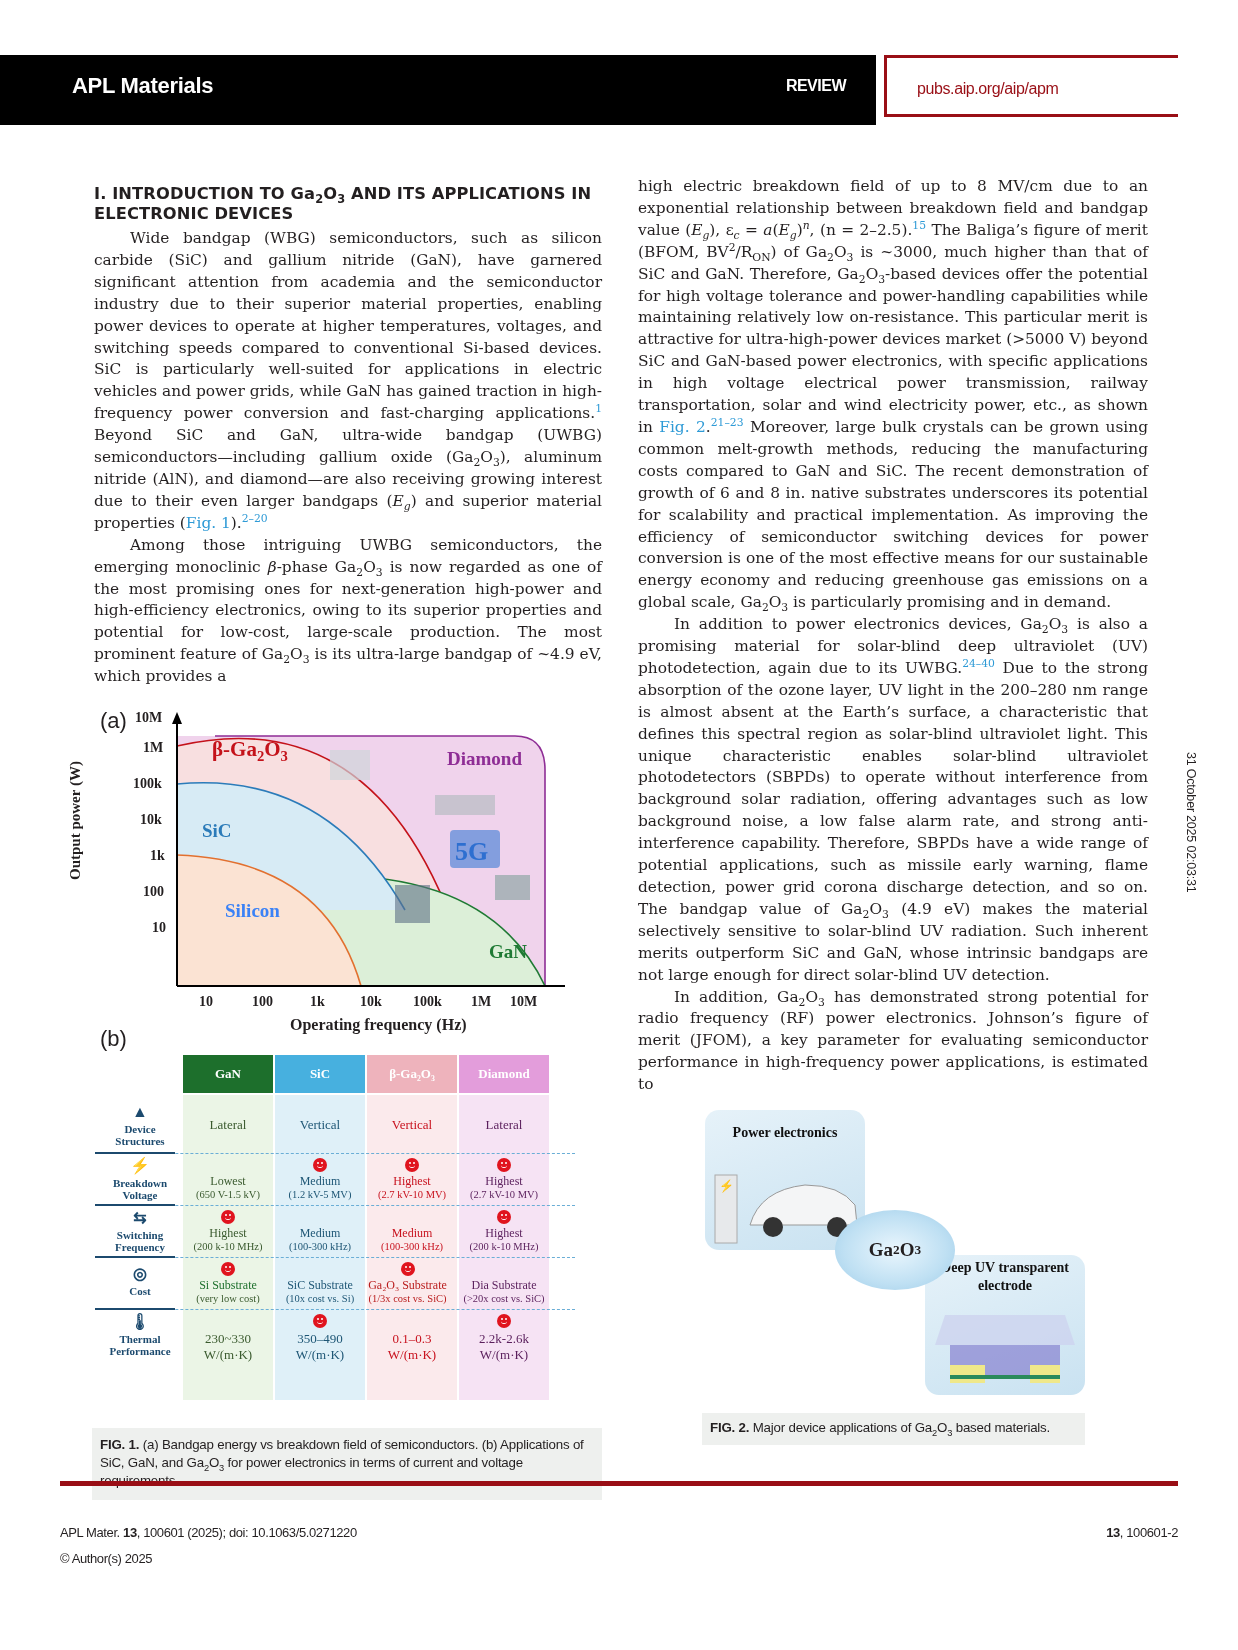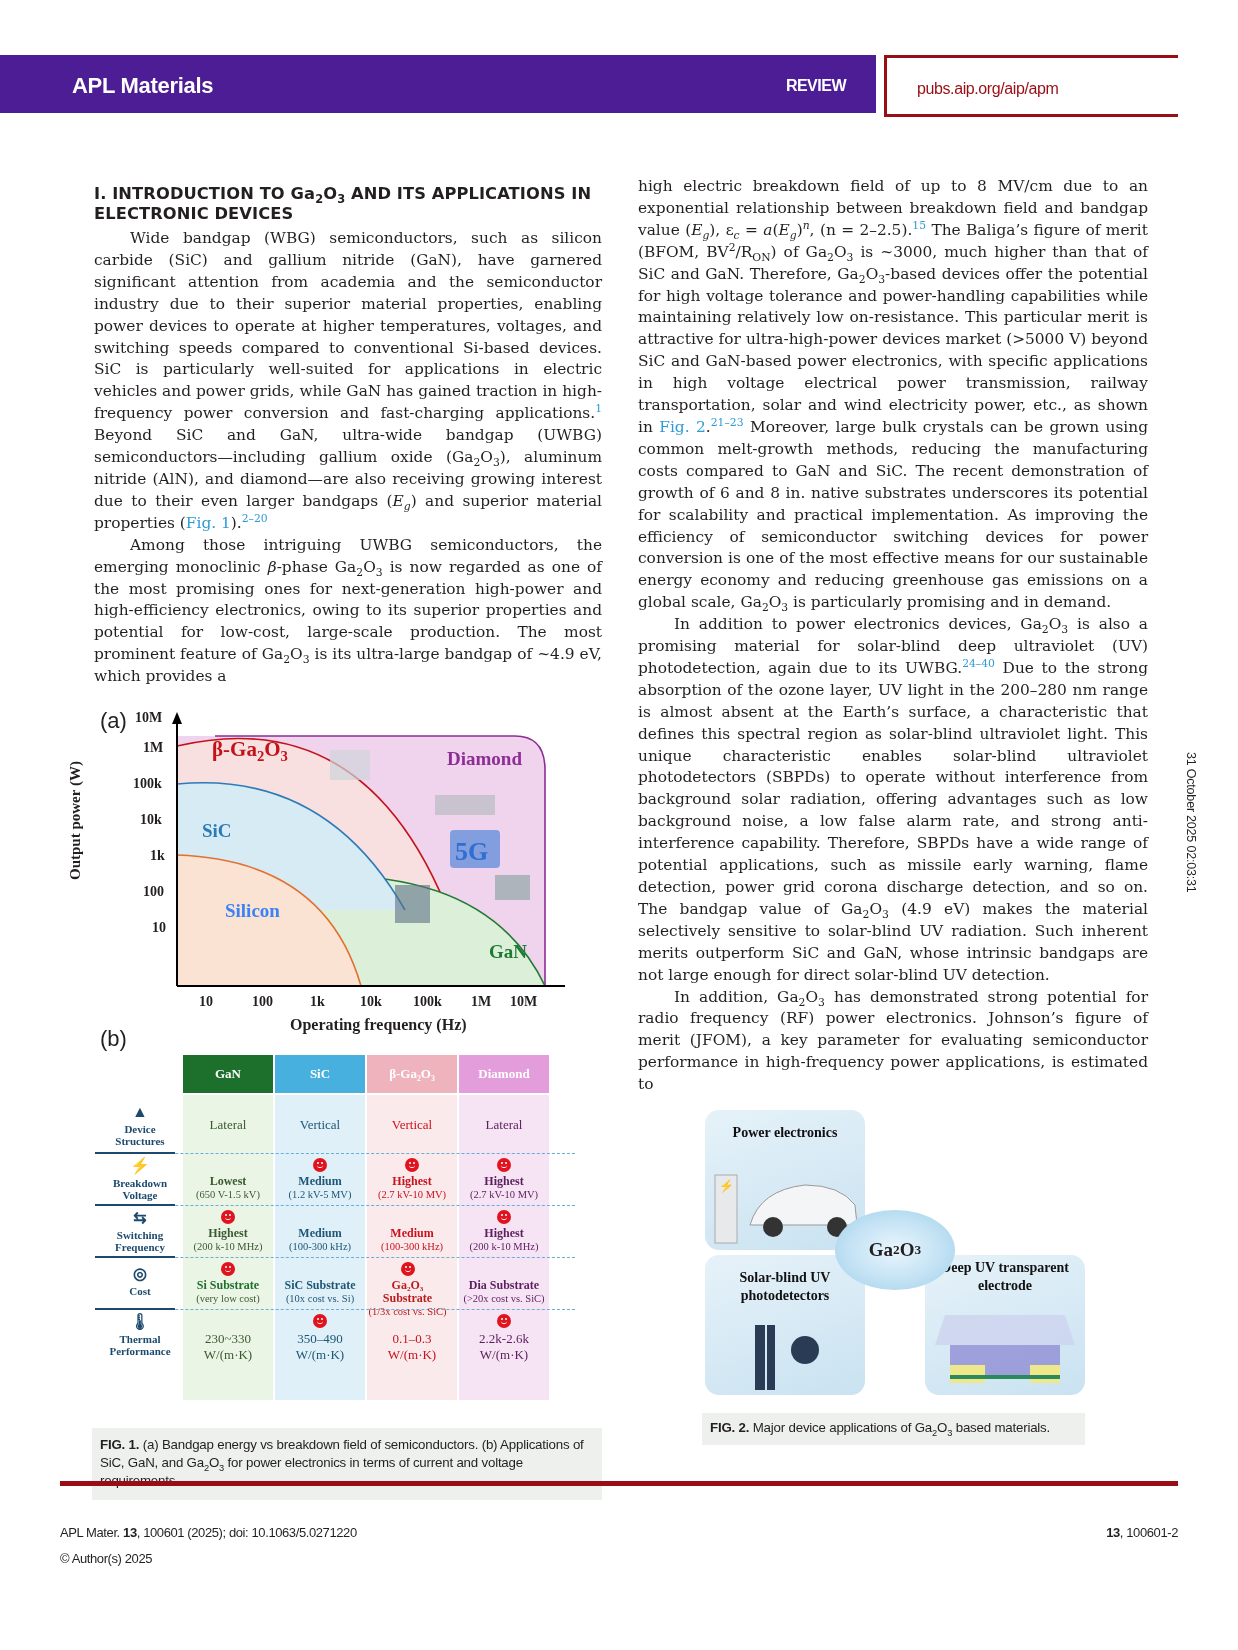--- a/index.html
+++ b/index.html
@@ -1,18 +1,18 @@
 <!DOCTYPE html>
 <html><head>
 <meta charset="utf-8">
 <style>
   *{box-sizing:border-box;margin:0;padding:0}
   html,body{width:1238px;height:1650px;background:#fff;overflow:hidden}
   body{position:relative;font-family:"DejaVu Serif",serif;color:#231f20}
-  .hdr{position:absolute;top:55px;left:0;width:876px;height:58px;background:#4c1d95}
+  .hdr{position:absolute;top:55px;left:0;width:876px;height:70px;background:#000000}
   .hdr-title{position:absolute;left:72px;top:18px;font:bold 22px "Liberation Sans",sans-serif;color:#fff;letter-spacing:-0.3px}
   .hdr-review{position:absolute;right:30px;top:22px;font:bold 16px "Liberation Sans",sans-serif;color:#fff;letter-spacing:-0.5px}
   .hdr-url{position:absolute;top:55px;left:884px;width:294px;height:62px;border:3px solid #990e15;border-right:none;background:#fff}
   .hdr-url span{position:absolute;left:30px;top:22px;font:16px "Liberation Sans",sans-serif;color:#990e15;letter-spacing:-0.4px}
 
   .col{position:absolute;font-size:15.4px;line-height:21.9px;text-align:justify;font-family:"DejaVu Serif",serif;color:#231f20}
   .col p{text-indent:36px}
   .col p.noind{text-indent:0}
   .col-left{left:94px;top:184px;width:508px}
   .col-right{left:638px;top:176px;width:510px}
@@ -31,21 +31,21 @@
   .xlab{position:absolute;left:195px;top:306px;font:bold 16px "Liberation Serif",serif;white-space:nowrap}
   .panel-lab{position:absolute;font:22px "Liberation Sans",sans-serif}
   .region-lab{position:absolute;font:bold 19px "Liberation Serif",serif;white-space:nowrap}
 
   .tbl{position:absolute;left:0;top:345px;width:480px}
   .th{position:absolute;top:0;height:38px;color:#fff;font:bold 13px "Liberation Serif",serif;display:flex;align-items:center;justify-content:center}
   .colbg{position:absolute;top:40px;height:305px}
   .rowlab{position:absolute;left:5px;width:80px;text-align:center;font:bold 11px "Liberation Serif",serif;color:#1c4a6e;line-height:12px}
   .rowicon{display:block;margin:0 auto 2px auto;font-size:16px;line-height:18px;color:#1c4a6e}
   .cell{position:absolute;text-align:center;font-family:"Liberation Serif",serif;line-height:13px}
-  .cell .main{font-weight:bold;font-size:12px;display:block}
+  .cell .main{font-weight:normal;font-size:12px;display:block}
   .cell .sub{font-size:10.5px;display:block}
   .cell .plain{font-size:13px;display:block;line-height:16px}
   .smile{display:block;margin:0 auto 3px auto;width:14px;height:14px;border-radius:50%;background:#e0141e;position:relative}
   .smile:before,.smile:after{content:"";position:absolute;top:4px;width:2px;height:2px;background:#fff;border-radius:50%}
   .smile:before{left:4px}.smile:after{right:4px}
   .smile i{position:absolute;left:4px;top:7px;width:6px;height:3px;border-bottom:1.5px solid #fff;border-radius:0 0 4px 4px}
   .sep{position:absolute;left:0;width:480px;height:0;border-top:1.3px dashed #6aaed6}
   .sep-solid{position:absolute;left:0;width:80px;border-top:2px solid #1c4a6e}
 
   .fig2{position:absolute;left:700px;top:1100px;width:390px;height:300px}
@@ -277,28 +277,20 @@
   <div class="card" style="left:5px;top:10px">
     <div class="card-title" style="top:14px">Power electronics</div>
     <svg width="160" height="140" style="position:absolute;left:0;top:0">
       <rect x="10" y="65" width="22" height="68" fill="#e7e9eb" stroke="#aaa"></rect>
       <text x="14" y="80" fill="#e02020" font-size="12">⚡</text>
       <path d="M45,115 Q55,80 100,75 Q135,75 150,95 L152,115 Z" fill="#f4f5f6" stroke="#999"></path>
       <circle cx="68" cy="117" r="10" fill="#333"></circle>
         <circle cx="132" cy="117" r="10" fill="#333"></circle>
     </svg>
   </div>
-  <div class="card" style="left:5px;top:155px">
-    <div class="card-title" style="top:14px;padding:0 12px">Solar-blind UV photodetectors</div>
-    <svg width="160" height="140" style="position:absolute;left:0;top:0">
-      <rect x="50" y="70" width="10" height="65" fill="#2a3c55"></rect>
-      <rect x="62" y="70" width="8" height="65" fill="#2a3c55"></rect>
-      <circle cx="100" cy="95" r="14" fill="#2a3c55"></circle>
-    </svg>
-  </div>
   <div class="card" style="left:225px;top:155px">
     <div class="card-title" style="top:4px">Deep UV transparent electrode</div>
     <svg width="160" height="140" style="position:absolute;left:0;top:0">
       <polygon points="20,60 140,60 150,90 10,90" fill="#cdd3ef" opacity="0.8"></polygon>
       <rect x="25" y="90" width="110" height="30" fill="#7a6fc9" opacity="0.6"></rect>
       <rect x="25" y="110" width="35" height="18" fill="#efe88a"></rect>
       <rect x="105" y="110" width="30" height="18" fill="#efe88a"></rect>
       <rect x="25" y="120" width="110" height="4" fill="#2a8a5c"></rect>
     </svg>
   </div>

